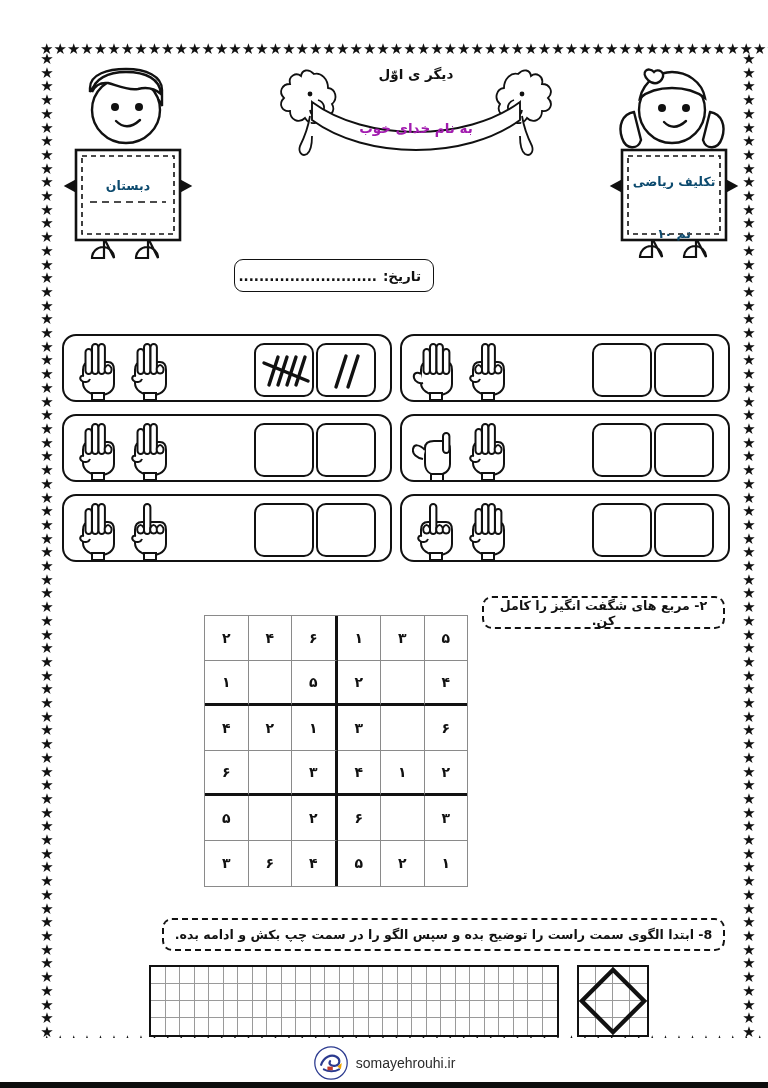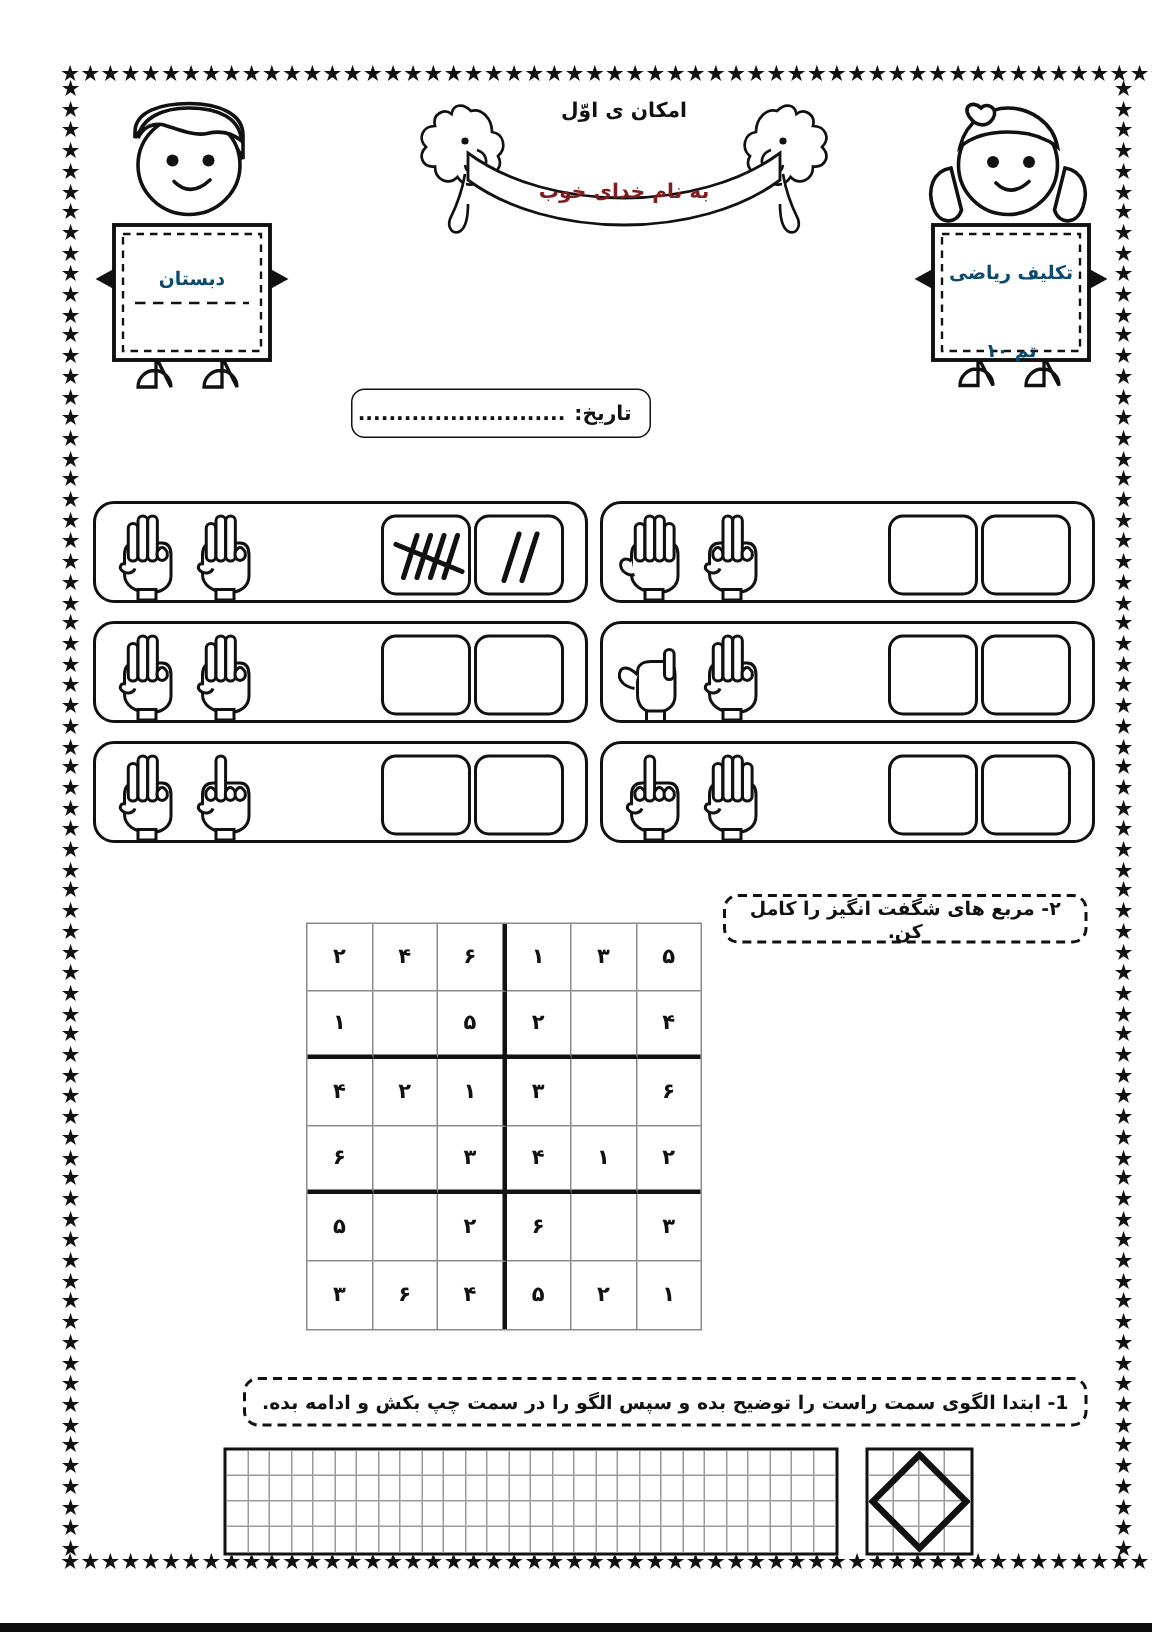--- a/index.html
+++ b/index.html
@@ -396,22 +396,22 @@
             <path d="M252 16 C258 10 264 12 265 18 C270 14 278 18 276 26 C284 26 288 34 282 40 C288 46 284 54 276 53 C276 62 267 66 261 60 C256 68 246 66 244 58 C236 60 230 53 234 46 C228 41 230 31 238 30 C238 21 245 14 252 16 Z"></path>
             <circle cx="256" cy="36" r="2.4" fill="#111" stroke="none"></circle>
             <path d="M248 42 C242 44 240 50 244 55 C248 60 255 58 256 52"></path>
             <path d="M256 58 C258 70 262 80 266 88 C268 94 264 99 259 96 C255 93 254 86 254 78"></path>
           </g>
 
           <g fill="#fff" stroke="#111" stroke-width="1.9">
             <path d="M46 44 C100 84 200 84 254 44 L254 62 C200 102 100 102 46 62 Z"></path>
           </g>
         </svg>
-        <div style="position:absolute;left:40px;top:8px;width:220px;text-align:center;direction:rtl;font-weight:700;font-size:13.5px;color:#111;">امکان ی اوّل</div>
-        <div style="position:absolute;left:30px;top:62px;width:240px;text-align:center;direction:rtl;font-weight:700;font-size:13.5px;color:#7f1d1d;">به نام خدای خوب</div>
+        <div style="position:absolute;left:40px;top:8px;width:220px;text-align:center;direction:rtl;font-weight:700;font-size:13.5px;color:#111;">دیگر ی اوّل</div>
+        <div style="position:absolute;left:30px;top:62px;width:240px;text-align:center;direction:rtl;font-weight:700;font-size:13.5px;color:#a21caf;">به نام خدای خوب</div>
       </div>
 
       <div class="kid girl">
         <svg width="132" height="205" viewBox="0 0 132 205">
           <g fill="#fff" stroke="#111" stroke-width="2.4">
 
             <path d="M26 48 C14 50 10 62 14 74 C18 86 30 86 33 76 Z"></path>
             <path d="M102 48 C114 50 118 62 114 74 C110 86 98 86 95 76 Z"></path>
             <ellipse cx="64" cy="46" rx="33" ry="33"></ellipse>
 
@@ -667,21 +667,21 @@
         <div class="mrow last-row">
           <div class="mcell">۳</div>
           <div class="mcell">۶</div>
           <div class="mcell thick-right">۴</div>
           <div class="mcell">۵</div>
           <div class="mcell">۲</div>
           <div class="mcell last-col">۱</div>
         </div>
       </div>
 
-    <div class="qbox q3">1- ابتدا الگوی سمت راست را توضیح بده و سپس الگو را در سمت چپ بکش و ادامه بده.</div>
+    <div class="qbox q3">8- ابتدا الگوی سمت راست را توضیح بده و سپس الگو را در سمت چپ بکش و ادامه بده.</div>
 
     <div class="pat-left" id="pattern-left">
         <div class="prow">
           <div class="pcell"></div>
           <div class="pcell"></div>
           <div class="pcell"></div>
           <div class="pcell"></div>
           <div class="pcell"></div>
           <div class="pcell"></div>
           <div class="pcell"></div>
@@ -822,15 +822,25 @@
         </div>
         <div class="prow lastr">
           <div class="pcell"></div>
           <div class="pcell"></div>
           <div class="pcell"></div>
           <div class="pcell lastc"></div>
         </div>
       </div>
   </div>
 
+  <div class="footer">
+    <svg class="logo" viewBox="0 0 40 40">
+      <circle cx="20" cy="20" r="18" fill="#fff" stroke="#2b3a8f" stroke-width="1.4"></circle>
+      <path d="M9 22 C12 13 20 10 26 13 C31 16 30 22 25 23 C20 24 17 21 19 18" fill="none" stroke="#2b3a8f" stroke-width="2.4" stroke-linecap="round"></path>
+      <path d="M12 27 C17 30 24 30 29 27" fill="none" stroke="#2b3a8f" stroke-width="2.2" stroke-linecap="round"></path>
+      <rect x="16" y="24" width="6" height="4" fill="#c0392b"></rect>
+      <path d="M27 24 L32 20 L31 27 Z" fill="#f0a500"></path>
+    </svg>
+    <span class="site">somayehrouhi.ir</span>
+  </div>
 
   <div class="bottom-bar"></div>
 </div>
 
 </body></html>

